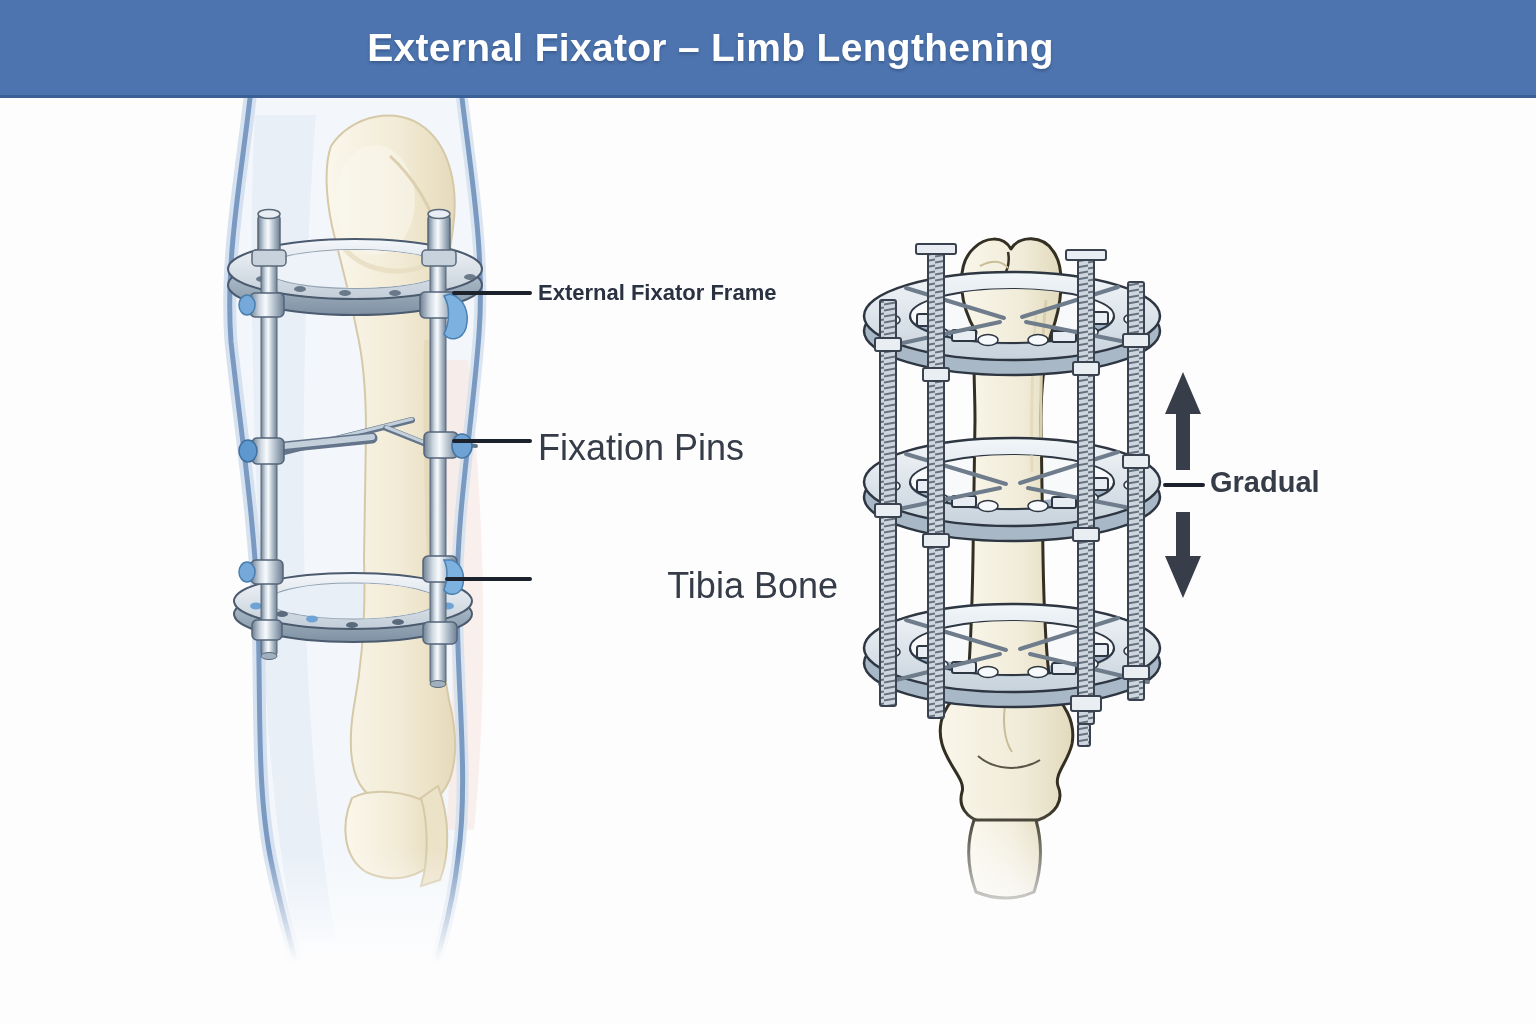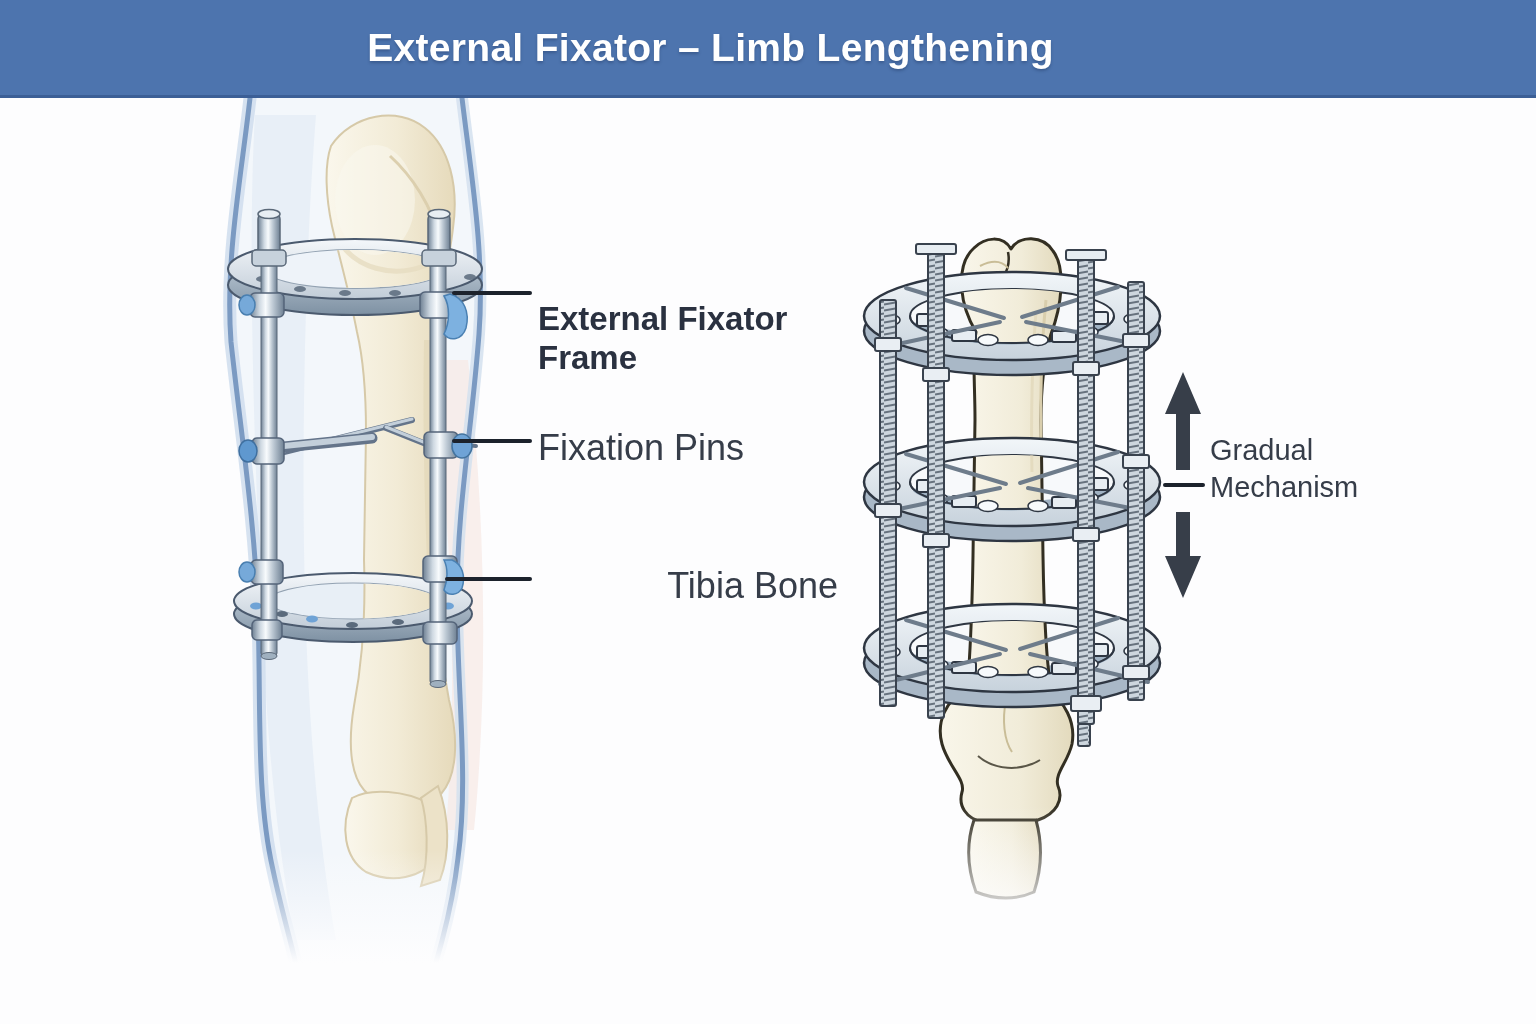--- a/index.html
+++ b/index.html
@@ -19,25 +19,25 @@
     margin:8px;color:var(--banner-text,#ffffff);
     font-size:39px;font-weight:700;letter-spacing:.3px;
     text-shadow:0 2px 3px rgba(25,45,85,.35);
   }
   .art{position:absolute;left:0;top:0;width:1536px;height:1024px;}
   .label{
     position:absolute;color:var(--label-regular,#363d49);
     font-size:36px;line-height:1.22;
   }
   .label.bold{
-    font-weight:700;color:var(--label-dark,#2a3140);font-size:33px;line-height:1.18;margin-top:20px;
+    font-weight:700;color:var(--label-dark,#2a3140);font-size:22px;line-height:1.18;
   }
   .label.mech{font-size:29px;line-height:1.28;}
   .label.mech span{display:block;}
-  .label.mech .w-bold{font-weight:400;}
+  .label.mech .w-bold{font-weight:700;margin-top:32px;}
   .leader{
     position:absolute;height:4px;border-radius:2px;
     background:var(--leader-line,#1c222c);
   }
 </style>
 </head>
 <body>
 
 <svg class="art" viewBox="0 0 1536 1024" aria-hidden="true">
   <defs>
@@ -357,14 +357,13 @@
 
 <div class="leader" style="left:452px;top:439px;width:80px;"></div>
 <div class="label" style="left:538px;top:426px;width:300px;">Fixation Pins</div>
 
 <div class="leader" style="left:445px;top:577px;width:87px;"></div>
 <div class="label" style="left:538px;top:564px;width:300px;text-align:right;">Tibia Bone</div>
 
 <div class="leader" style="left:1163px;top:483px;width:42px;"></div>
 <div class="label mech" style="left:1210px;top:432px;width:190px;">
   <span class="w-bold">Gradual</span>
-  <span>Mechanism</span>
 </div>
 
 </body></html>

